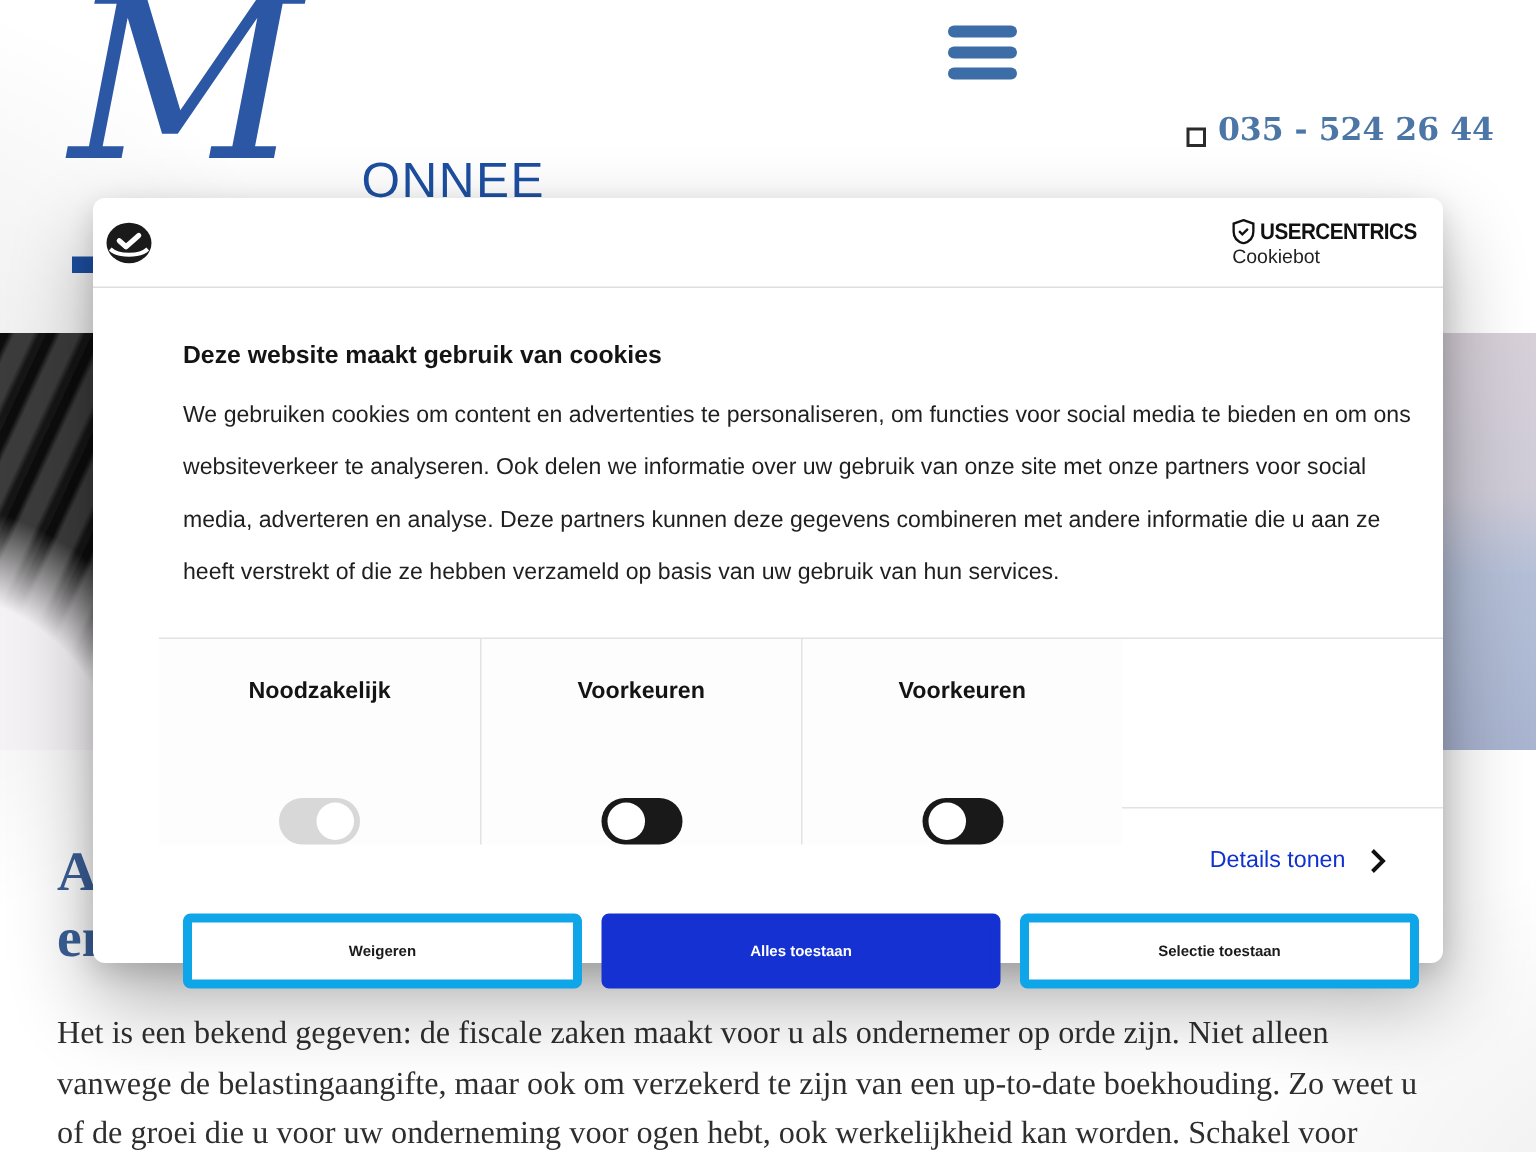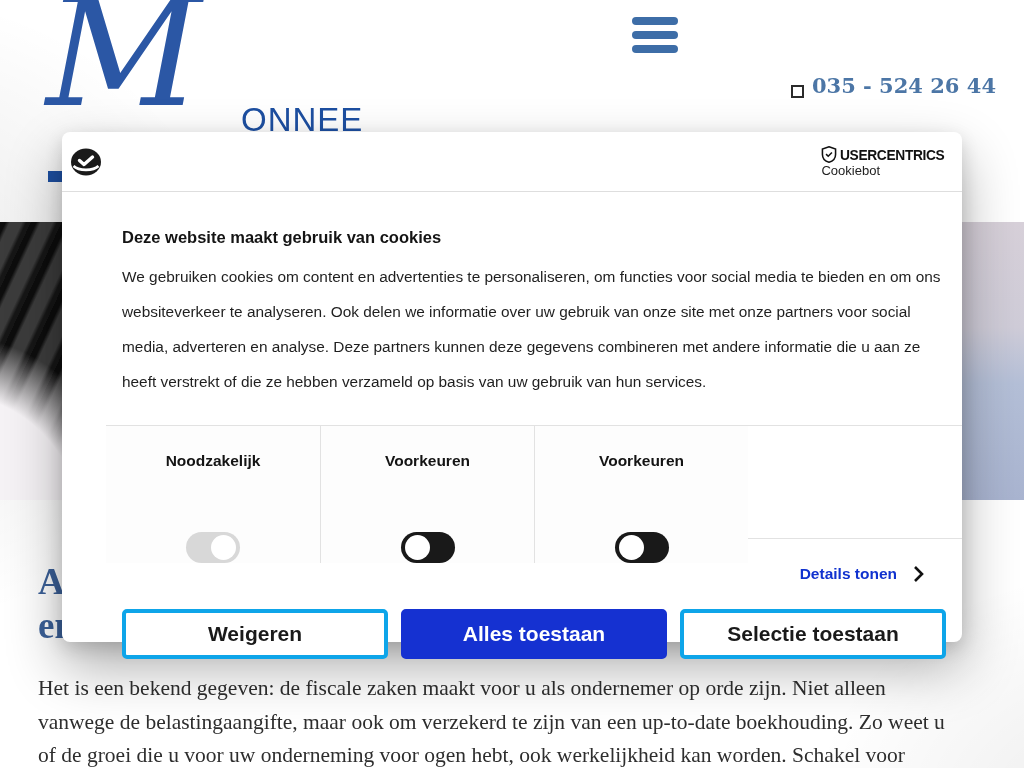--- a/index.html
+++ b/index.html
@@ -113,29 +113,29 @@
   .toggle.locked { background:#d8d8d8; }
   .toggle.unlocked { background:#191919; }
   .knob {
     position:absolute; top:3px; width:25px; height:25px; border-radius:50%; background:#ffffff;
   }
   .toggle.on .knob { right:4px; }
   .toggle.off .knob { left:4px; }
 
   .cb-details { height:70px; display:flex; align-items:center; justify-content:flex-end; }
   .details-link {
-    font-size:15.5px; font-weight:700; color:#1032cf; cursor:pointer; text-decoration:none;
+    font-size:15.5px; font-weight:400; color:#1032cf; cursor:pointer; text-decoration:none;
   }
   .details-chevron { margin-left:16px; margin-right:22px; display:flex; align-items:center; cursor:pointer; }
 
   .cb-buttons { display:flex; gap:13px; }
   .cb-btn {
     flex:1; height:50px; border-radius:5px; font-family:"Liberation Sans", sans-serif;
-    font-size:21px; font-weight:700; cursor:pointer;
-    background:#ffffff; border:4px solid #0ea5e9; color:#1a1a1a;
+    font-size:10px; font-weight:700; cursor:pointer;
+    background:#ffffff; border:6px solid #0ea5e9; color:#1a1a1a;
   }
   .cb-btn.primary { background:#1531d1; border-color:#1531d1; color:#ffffff; }
 </style>
 </head>
 <body>
 
 <div class="page-bg"></div>
 
 <div class="site-header">
   <div class="logo">

